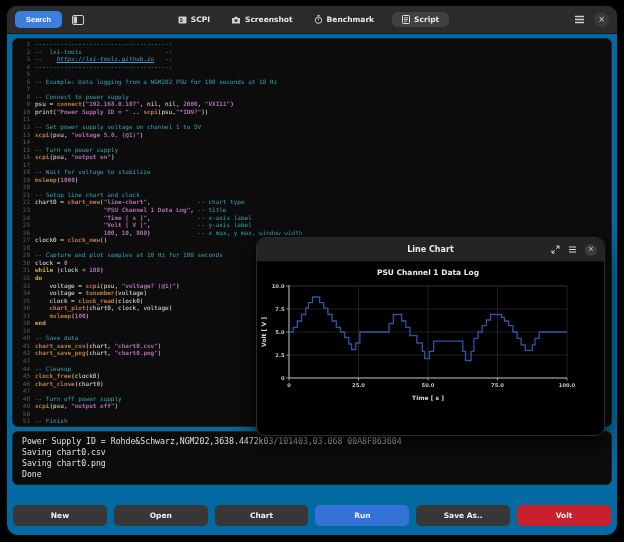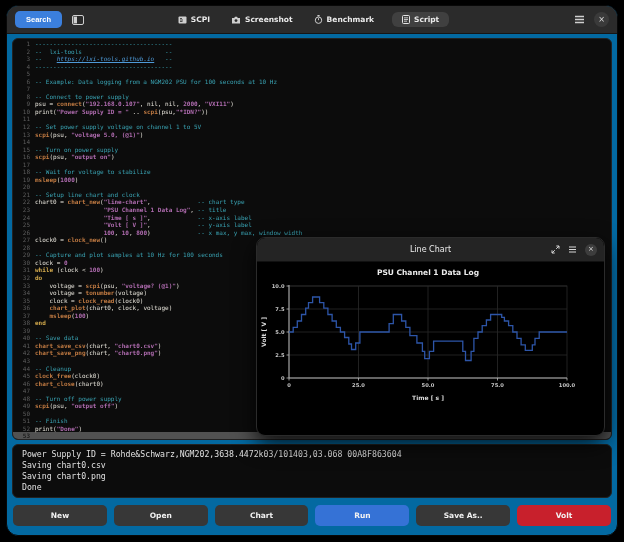--- a/index.html
+++ b/index.html
@@ -34,30 +34,30 @@
   .tok-l{color:#4e9ad8;text-decoration:underline;font-style:italic}
   .tok-s{color:#b06cb0;font-weight:bold}
   .tok-n{color:#b06cb0;font-weight:bold}
   .tok-f{color:#c07a42;font-weight:bold}
   .tok-k{color:#d2a94c;font-weight:bold}
   
   .chart-window{position:absolute;left:249px;top:231px;width:347px;height:197px;background:#000;
     border-radius:9px;border:1px solid #2b2b2b;box-shadow:0 8px 22px rgba(0,0,0,.85);overflow:hidden;z-index:5;}
   .chart-header{height:23px;background:#242424;border-bottom:1px solid #111;display:flex;
     align-items:center;position:relative;border-radius:8px 8px 0 0;}
-  .chart-title{position:absolute;left:0;right:0;text-align:center;color:#ececec;font-size:8px;font-weight:normal;}
+  .chart-title{position:absolute;left:0;right:0;text-align:center;color:#ececec;font-size:8px;font-weight:bold;}
   .chart-hdr-icons{margin-left:auto;display:flex;align-items:center;gap:8px;padding-right:7px;z-index:2;}
   .chart-circle{width:12px;height:12px;border-radius:50%;background:#3d3d3d;color:#ddd;display:flex;
     align-items:center;justify-content:center;font-size:7px;line-height:1;cursor:pointer;}
   
   .console-panel{flex:0 0 54px;margin:4px 5px;background:#0c0c0c;border-radius:6px;border:1px solid #222;
     padding:4px 9px;box-sizing:border-box;font-family:"DejaVu Sans Mono",monospace;font-size:8.2px;
     line-height:11px;color:#e0e0e0;white-space:pre;overflow:hidden;}
   
-  .footer{flex:0 0 21px;display:flex;gap:7px;margin:3px 6px 9px;}
+  .footer{flex:0 0 21px;display:flex;gap:7px;margin:16px 6px 9px;}
   .btn{flex:1;border:none;border-radius:5px;font-size:7.5px;font-weight:bold;color:#f2f2f2;
     background:#373737;cursor:pointer;font-family:"DejaVu Sans",sans-serif;}
   .btn.primary{background:#3572d6;}
   .btn.destructive{background:#c8202c;}
   svg{display:block;}
 </style>
 </head>
 <body>
 
 <div class="app-window">

